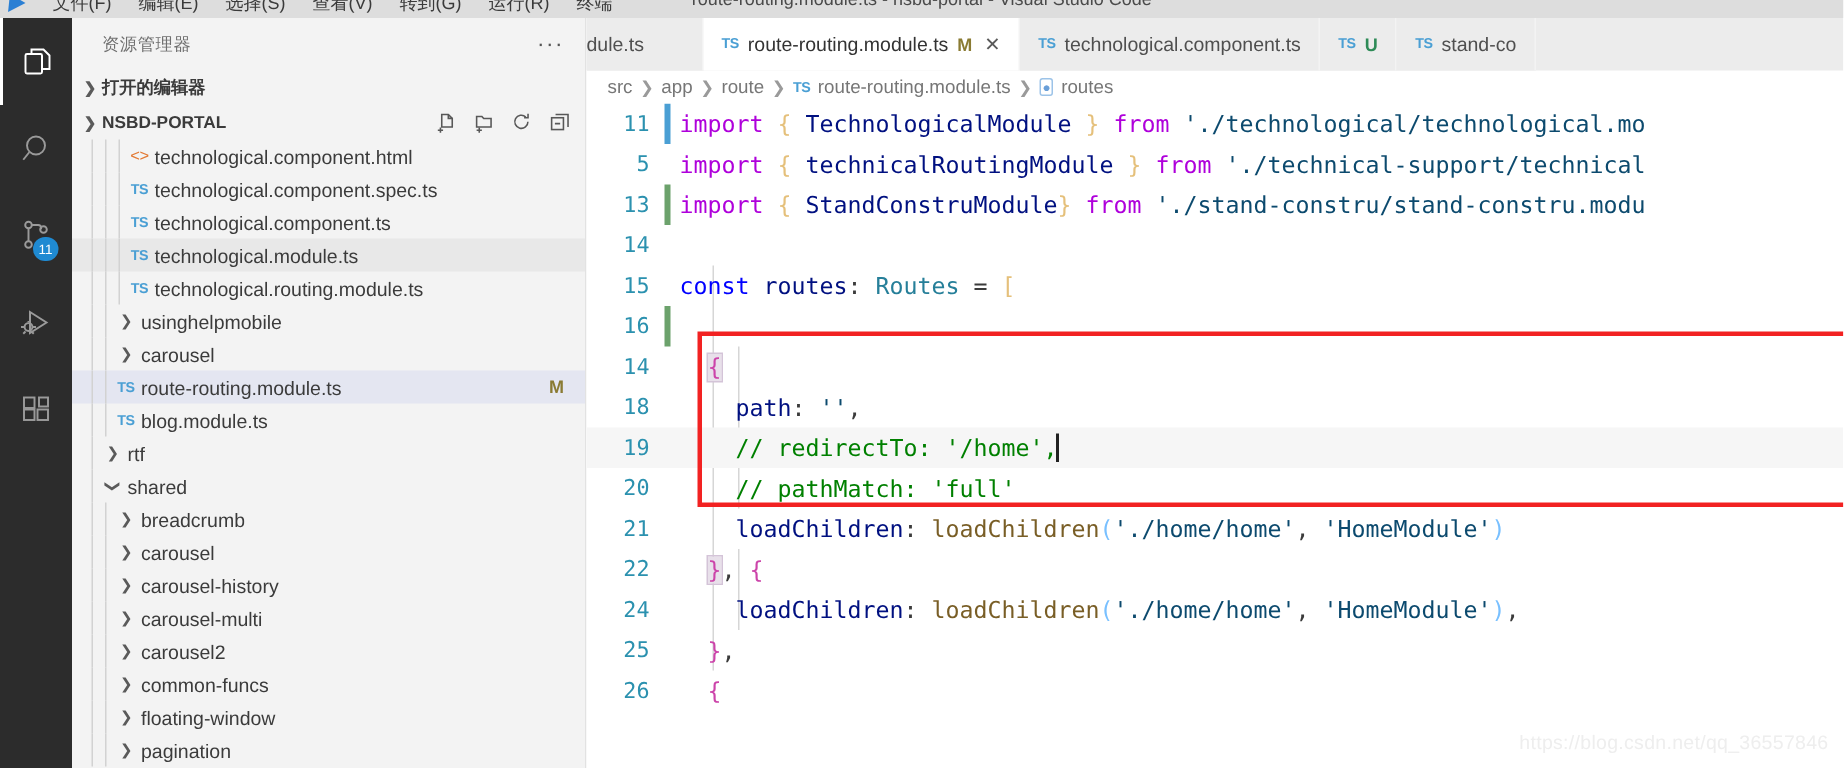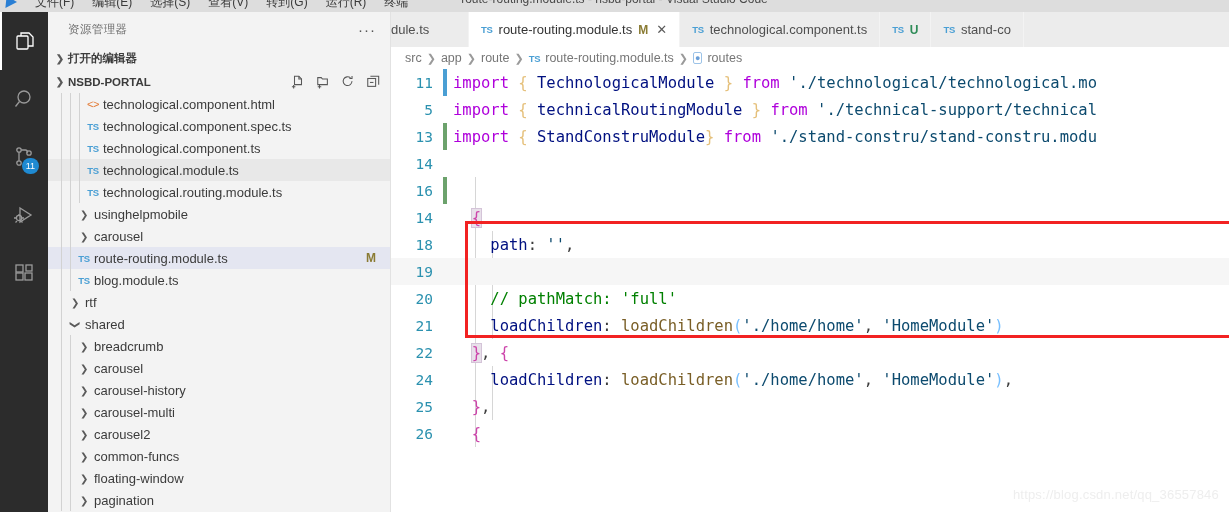--- a/index.html
+++ b/index.html
@@ -491,37 +491,43 @@
         <span class="lnum">13</span>
         <span class="marker m-green"></span>
         <span class="codetext"><span class="kw2">import</span> <span class="br-y">{</span> <span class="var">StandConstruModule</span><span class="br-y">}</span> <span class="kw2">from</span> <span class="str">'./stand-constru/stand-constru.modu</span></span>
       </div>
       <div class="code-line">
         <span class="lnum">14</span>
         <span class="marker m-none"></span>
         <span class="codetext"></span>
       </div>
       <div class="code-line">
+        <span class="lnum">15</span>
+        <span class="marker m-none"></span>
+        <span class="codetext"><span class="kw">const</span> <span class="var">routes</span><span class="punct">:</span> <span class="type">Routes</span> <span class="punct">=</span> <span class="br-y">[</span></span>
+      </div>
+      <div class="code-line">
         <span class="lnum">16</span>
         <span class="marker m-green"></span>
         <span class="codetext"></span>
       </div>
       <div class="code-line">
         <span class="lnum">14</span>
         <span class="marker m-none"></span>
         <span class="codetext">  <span class="br-p brkt-hl">{</span></span>
       </div>
       <div class="code-line">
         <span class="lnum">18</span>
         <span class="marker m-none"></span>
         <span class="codetext">    <span class="var">path</span><span class="punct">:</span> <span class="str">''</span><span class="punct">,</span></span>
       </div>
       <div class="code-line cur">
         <span class="lnum">19</span>
         <span class="marker m-none"></span>
+        <span class="codetext">    <span class="com">// redirectTo: '/home',</span><span class="cursor"></span></span>
       </div>
       <div class="code-line">
         <span class="lnum">20</span>
         <span class="marker m-none"></span>
         <span class="codetext">    <span class="com">// pathMatch: 'full'</span></span>
       </div>
       <div class="code-line">
         <span class="lnum">21</span>
         <span class="marker m-none"></span>
         <span class="codetext">    <span class="var">loadChildren</span><span class="punct">:</span> <span class="fn">loadChildren</span><span class="br-b">(</span><span class="str">'./home/home'</span><span class="punct">,</span> <span class="str">'HomeModule'</span><span class="br-b">)</span></span>

